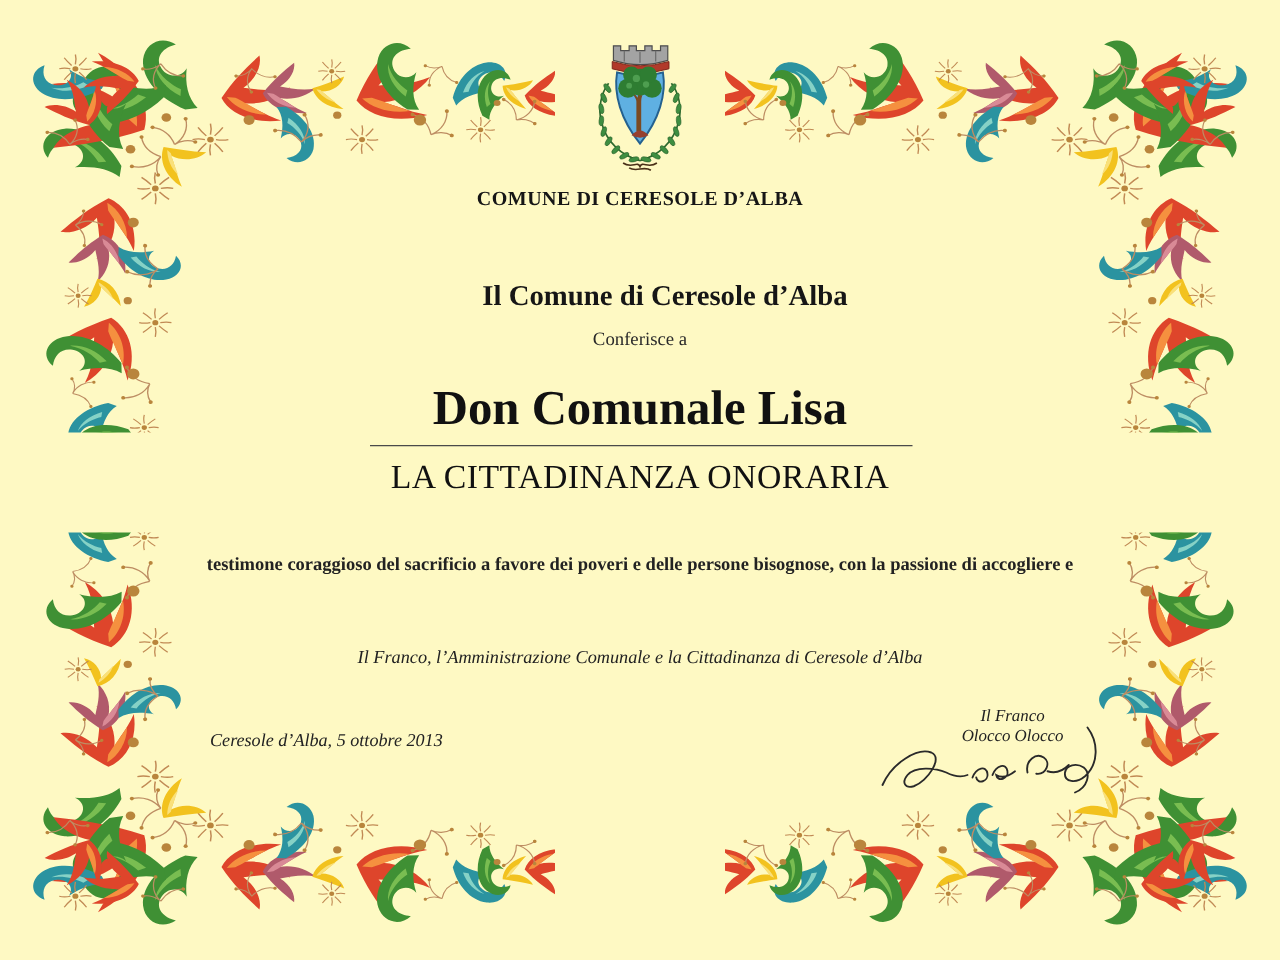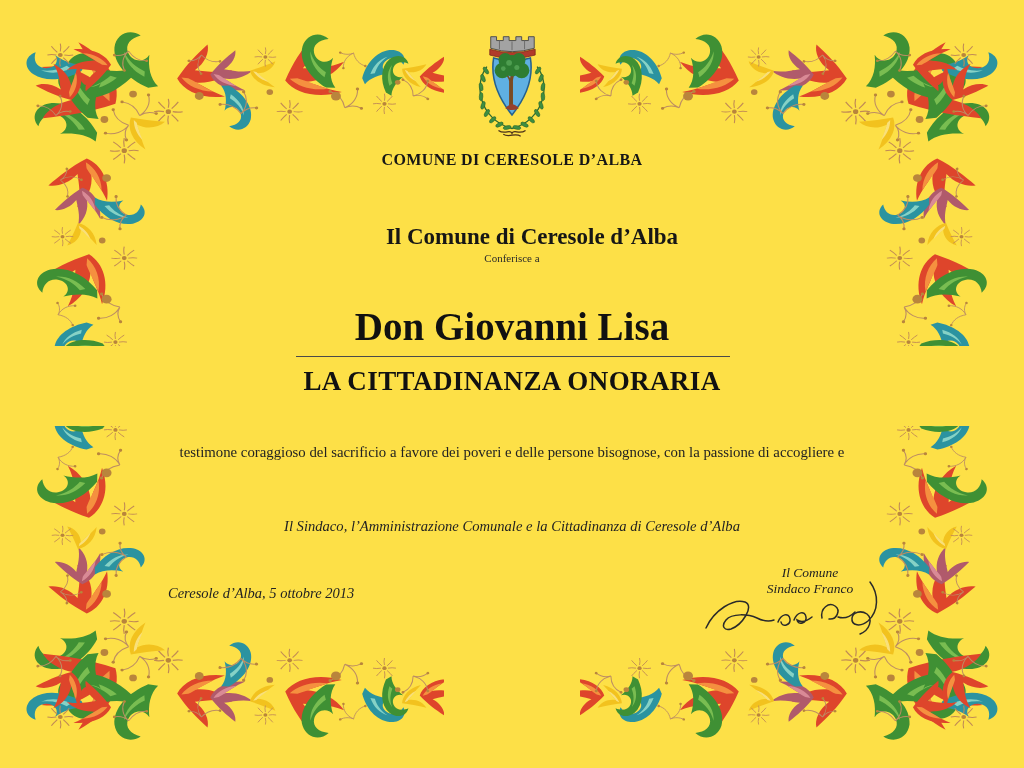--- a/index.html
+++ b/index.html
@@ -1,30 +1,30 @@
 <!DOCTYPE html>
 <html><head>
 <meta charset="utf-8">
 <style>
   html,body{margin:0;padding:0;background:#888;}
   .page{
     position:relative;width:1024px;height:768px;margin:0 auto;
-    background:#fde047;overflow:hidden;
+    background:#fef9c3;overflow:hidden;
     font-family:"Liberation Serif","DejaVu Serif",serif;
     color:#1f1f1f;outline:1px solid #e8e8e8;
   }
   .abs{position:absolute;}
   .ctr{left:0;right:0;text-align:center;}
   .municipality{top:151px;font-size:16px;font-weight:bold;letter-spacing:.4px;color:#161616;}
   .issuer{top:224px;font-size:23px;font-weight:bold;color:#161616;margin-left:40px;}
-  .confers{top:252px;font-size:11px;color:#2a2a2a;}
+  .confers{top:264px;font-size:15px;color:#2a2a2a;}
   .recipient{top:304px;font-size:39px;font-weight:bold;color:#111;}
   .rule{top:356px;left:296px;width:434px;height:0;border-top:1.4px solid #4a4a4a;}
-  .award{top:366px;font-size:27px;font-weight:bold;letter-spacing:.4px;color:#111;}
-  .citation{top:442px;left:162px;width:700px;text-align:center;font-size:14.8px;line-height:1.38;color:#222;}
+  .award{top:366px;font-size:27px;font-weight:normal;letter-spacing:.4px;color:#111;}
+  .citation{top:442px;left:162px;width:700px;text-align:center;font-size:14.8px;line-height:1.38;color:#222;font-weight:bold;}
   .signatories{top:518px;font-style:italic;font-size:14.6px;color:#222;}
   .placedate{top:585px;left:168px;font-style:italic;font-size:14.5px;color:#222;}
   .sigblock{top:565px;left:735px;width:150px;text-align:center;font-style:italic;font-size:13.5px;line-height:1.22;color:#222;}
   .corner{position:absolute;width:430px;height:332px;}
   .c-tl{left:14px;top:14px;}
   .c-tr{right:14px;top:14px;transform:scaleX(-1);}
   .c-bl{left:14px;bottom:10px;transform:scaleY(-1);}
   .c-br{right:14px;bottom:10px;transform:scale(-1,-1);}
   .crest{left:460px;top:28px;}
   .signature{left:702px;top:576px;}
@@ -177,35 +177,35 @@
     </g>
     <g stroke="#4a3018" stroke-width="1.3" fill="none">
       <path d="M38,106 C45,111 50,104 52,109 C54,104 59,111 66,106"></path>
       <path d="M43,110 C49,114 55,108 61,112"></path>
     </g>
   </svg>
 
   <div class="abs ctr municipality">COMUNE DI CERESOLE D’ALBA</div>
   <div class="abs ctr issuer">Il Comune di Ceresole d’Alba</div>
   <div class="abs ctr confers">Conferisce a</div>
-  <div class="abs ctr recipient">Don Giovanni Lisa</div>
+  <div class="abs ctr recipient">Don Comunale Lisa</div>
   <div class="abs rule"></div>
   <div class="abs ctr award">LA CITTADINANZA ONORARIA</div>
 
   <div class="abs citation">
     <div>testimone coraggioso del sacrificio a favore dei poveri e delle persone bisognose, con la passione di accogliere e</div>
   </div>
 
-  <div class="abs ctr signatories">Il Sindaco, l’Amministrazione Comunale e la Cittadinanza di Ceresole d’Alba</div>
+  <div class="abs ctr signatories">Il Franco, l’Amministrazione Comunale e la Cittadinanza di Ceresole d’Alba</div>
 
   <div class="abs placedate">Ceresole d’Alba, 5 ottobre 2013</div>
 
   <div class="abs sigblock">
-    <div>Il Comune</div>
-    <div>Sindaco Franco</div>
+    <div>Il Franco</div>
+    <div>Olocco Olocco</div>
   </div>
 
   <svg class="abs signature" width="190" height="78" viewBox="0 0 190 78">
     <g fill="none" stroke="#2a2a2a" stroke-width="1.5" stroke-linecap="round">
       <path d="M4,52 C12,34 32,22 43,26 C53,30 40,49 29,53 C22,55 19,50 24,44 C30,37 46,38 55,42 C61,45 67,46 72,44"></path>
       <path d="M76,46 c3,-8 11,-10 12,-3 c1,6 -8,9 -9,3"></path>
       <path d="M92,44 c3,-8 11,-10 12,-3 c1,6 -8,9 -9,3 c5,3 10,1 15,-3"></path>
       <path d="M120,42 c-2,-10 7,-16 13,-12 c6,4 2,14 -6,13 m9,-2 c6,2 12,0 17,-5"></path>
       <path d="M168,6 C177,18 177,35 166,45 C159,51 149,50 150,42 C151,36 159,34 165,38 C171,43 168,54 158,58"></path>
     </g>

